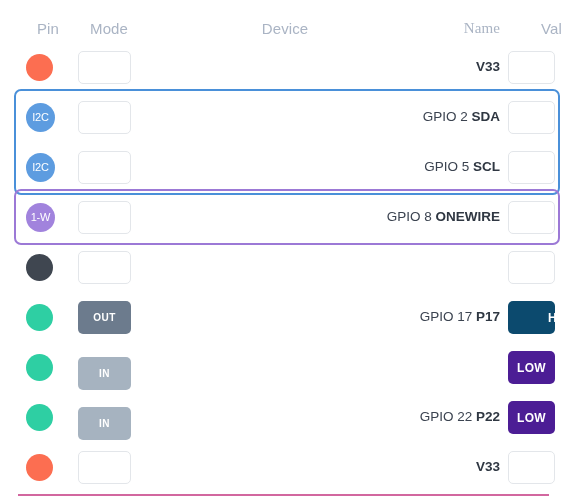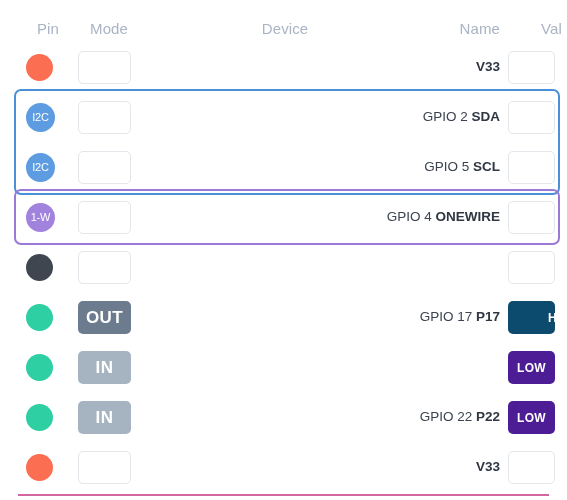--- a/index.html
+++ b/index.html
@@ -36,21 +36,21 @@
     font-size: 15px;
     color: #aab4c4;
     font-weight: 400;
     letter-spacing: .1px;
     top: 20px;
     white-space: nowrap;
   }
   .col-head.pin    { left: 30px;  width: 36px; text-align: center; }
   .col-head.mode   { left: 78px;  width: 62px; text-align: center; }
   .col-head.device { left: 200px; width: 170px; text-align: center; }
-  .col-head.name   { left: 360px; width: 140px; text-align: right; }
+  .col-head.name   { left: 360px; width: 140px; text-align: right; font-family: Liberation Serif, serif; }
   .col-head.val    { left: 505px; width: 62px; text-align: left; padding-left: 36px; }
 
   
   .rows {
     position: absolute;
     left: 0;
     top: 42px;
     width: 567px;
   }
   .pin-row {
@@ -102,27 +102,27 @@
     padding: 0;
     outline: none;
   }
   .mode-btn {
     width: 53px;
     height: 33px;
     border: 0;
     border-radius: 5px;
     color: #ffffff;
     font-family: "Liberation Sans", sans-serif;
-    font-size: 17px;
+    font-size: 10px;
     font-weight: 700;
     letter-spacing: .4px;
     cursor: pointer;
   }
   .mode-btn.out { background: #6c7b8d; }
-  .mode-btn.in  { background: #a6b3c0; }
+  .mode-btn.in  { background: #a6b3c0; margin-top: 6px; }
 
   .device-cell {
     position: absolute;
     left: 140px;
     top: 9px;
     width: 220px;
     height: 33px;
   }
 
   .name-cell {
@@ -229,21 +229,21 @@
         <div class="pin-badge" style="background:#5d9ce0">I2C</div>
         <div class="mode-cell"><input class="mode-input" type="text" value="" placeholder="" style=""></div>
         <div class="device-cell"></div>
         <div class="name-cell"><span class="gpio">GPIO 5</span> <span class="label">SCL</span></div>
         <div class="val-cell"><input class="val-input" type="text" value="" placeholder="" style=""></div>
       </div>
       <div class="pin-row">
         <div class="pin-badge" style="background:#a183dd">1-W</div>
         <div class="mode-cell"><input class="mode-input" type="text" value="" placeholder="" style=""></div>
         <div class="device-cell"></div>
-        <div class="name-cell"><span class="gpio">GPIO 4</span> <span class="label">ONEWIRE</span></div>
+        <div class="name-cell"><span class="gpio">GPIO 8</span> <span class="label">ONEWIRE</span></div>
         <div class="val-cell"><input class="val-input" type="text" value="" placeholder="" style=""></div>
       </div>
       <div class="pin-row">
         <div class="pin-dot" style="background:#3f4650"></div>
         <div class="mode-cell"><input class="mode-input" type="text" value="" placeholder="" style=""></div>
         <div class="device-cell"></div>
         <div class="val-cell"><input class="val-input" type="text" value="" placeholder="" style=""></div>
       </div>
       <div class="pin-row">
         <div class="pin-dot" style="background:#2ecfa3"></div>

